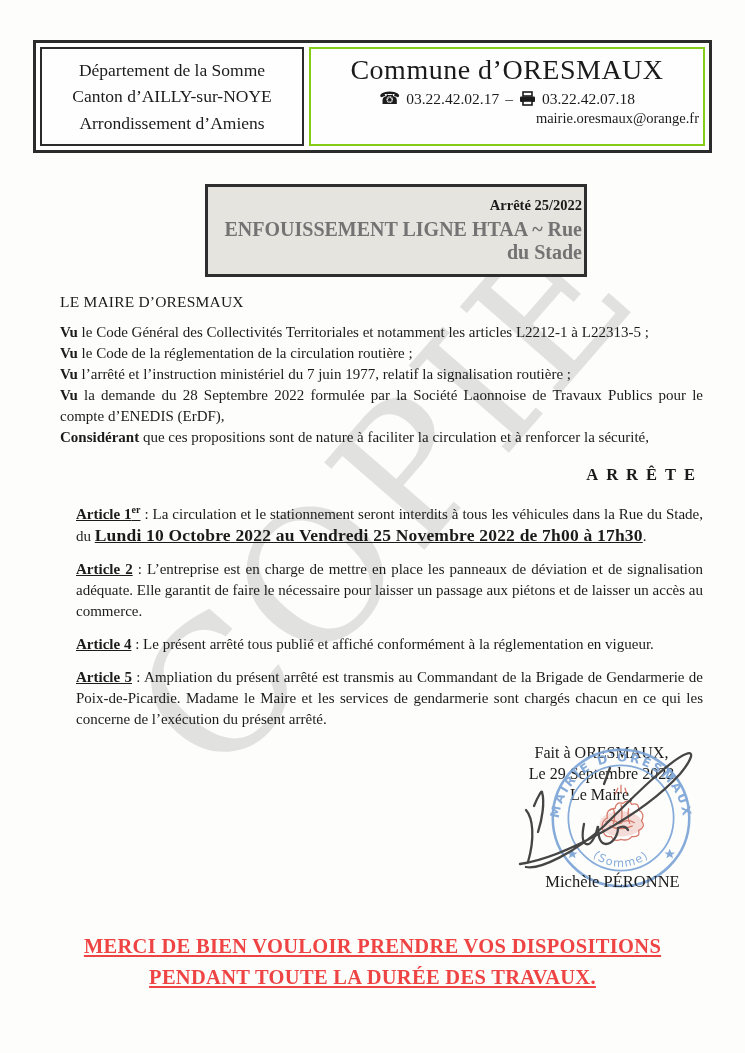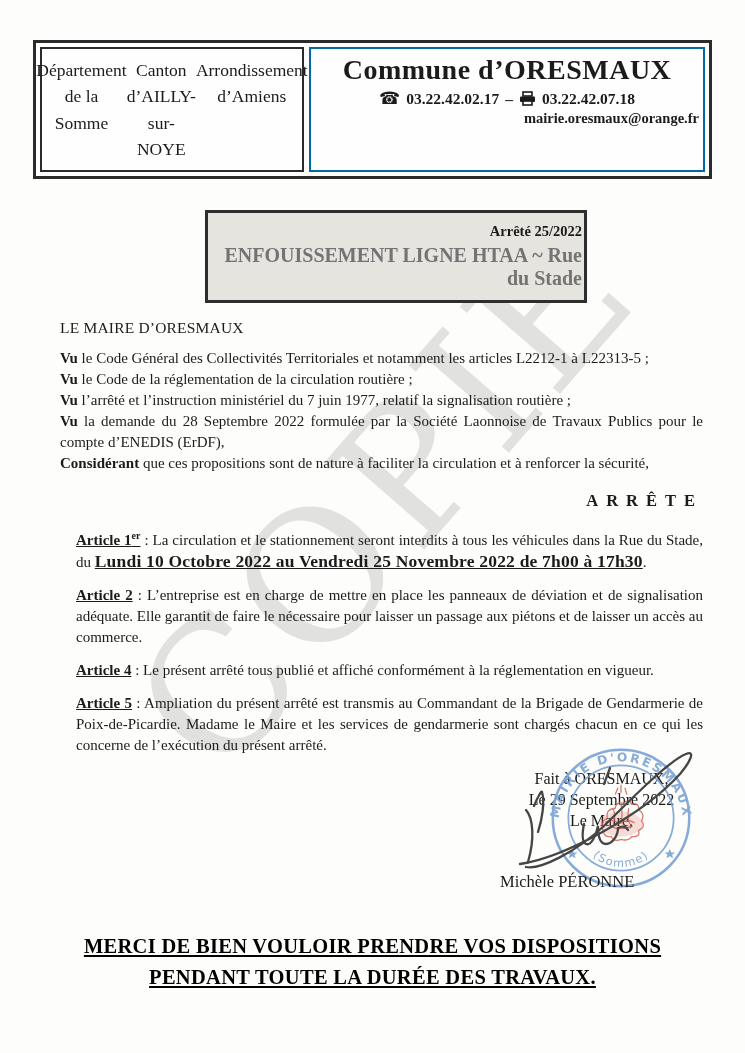--- a/index.html
+++ b/index.html
@@ -24,26 +24,26 @@
   }
   .content{position:relative;z-index:1;}
   
   .header-box{
     margin:40px 33px 0 33px;
     border:3px solid #2b2b2b;
     padding:4px;display:flex;gap:5px;background:#fefefe;
   }
   .header-left{
     width:252px;border:2px solid #2b2b2b;
-    display:flex;flex-direction:row;justify-content:center;
+    display:flex;flex-direction:column;justify-content:center;
     text-align:center;font-size:17.5px;line-height:1.5;padding:8px 4px;
   }
   .header-right{
-    flex:1;border:2px solid #0369a1;
-    text-align:center;padding:4px 4px 7px;font-weight:bold;
+    flex:1;border:2px solid #84cc16;
+    text-align:center;padding:4px 4px 7px;
   }
   .commune-title{font-size:28px;line-height:1.2;letter-spacing:.5px;}
   .address-line{font-size:15.5px;margin-top:2px;}
   .phone-line{font-size:15.5px;margin-top:3px;display:flex;justify-content:center;align-items:center;gap:6px;}
   .phone-glyph{font-family:"DejaVu Sans",sans-serif;font-size:17px;line-height:1;}
   .fax-glyph svg{display:block;}
   .email-line{font-size:14.5px;margin-top:2px;text-align:right;}
   
   .title-box{
     margin:31px 0 0 205px;width:382px;box-sizing:border-box;
@@ -61,25 +61,25 @@
     letter-spacing:8px;padding-left:8px;margin:16px 0 14px 0;
   }
   .article{margin:0 0 12px 16px;}
   .article-label{font-weight:bold;text-decoration:underline;}
   .article-label sup{font-size:10px;}
   .date-strong{font-weight:bold;font-size:17.5px;text-decoration:underline;letter-spacing:.2px;}
   
   .sig-block{width:215px;margin:6px 36px 0 auto;text-align:center;font-size:16px;line-height:21px;}
   .stamp-svg{position:absolute;left:543px;top:740px;z-index:2;opacity:.9;}
   .signature-svg{position:absolute;left:512px;top:746px;z-index:3;}
-  .signatory-name{position:absolute;left:500px;top:872px;width:225px;text-align:left;font-size:16.5px;z-index:4;}
+  .signatory-name{position:absolute;left:500px;top:872px;width:225px;text-align:center;font-size:16.5px;z-index:4;}
   
   .footer-notice{
     position:absolute;left:0;right:0;top:931px;z-index:1;
-    text-align:center;color:#000000;font-weight:bold;
+    text-align:center;color:#ef4444;font-weight:bold;
     font-size:20.5px;line-height:31px;letter-spacing:.3px;
   }
   .footer-notice .u{text-decoration:underline;}
 </style>
 </head>
 <body>
 
 <div class="page">
 
   <div class="watermark">COPIE</div>

